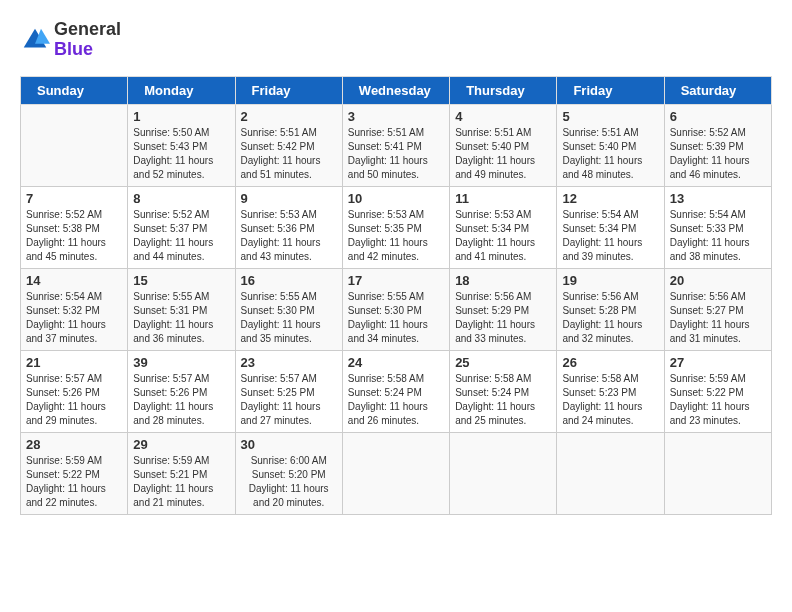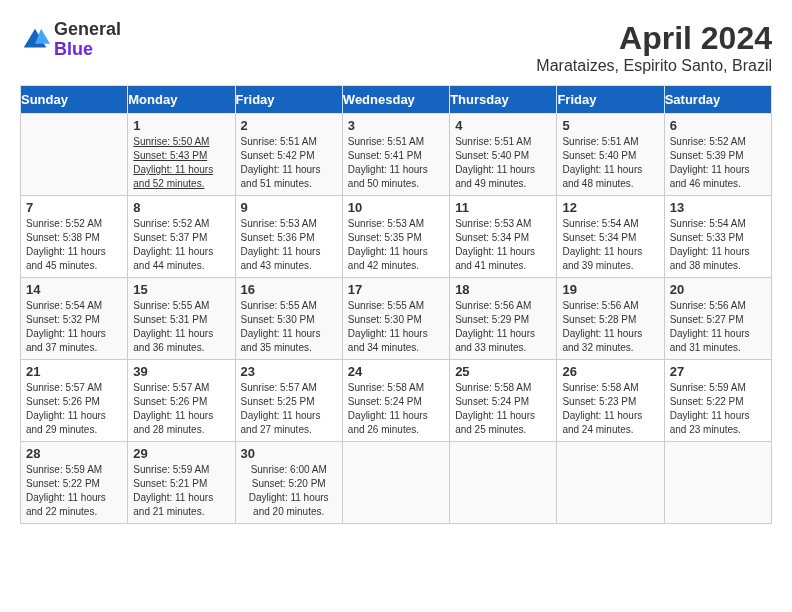--- a/index.html
+++ b/index.html
@@ -7,21 +7,21 @@
       font-family: Arial, sans-serif;
       background: #fff;
       width: 792px;
       min-height: 612px;
       padding: 20px;
     }
     .header-area {
       display: flex;
       justify-content: space-between;
       align-items: flex-start;
-      margin-bottom: 10px;
+      margin-bottom: 16px;
     }
     .logo {
       display: flex;
       align-items: center;
     }
     .logo-text {
       display: flex;
       flex-direction: column;
       line-height: 1.1;
     }
@@ -53,21 +53,21 @@
       color: #333;
     }
     table {
       width: 100%;
       border-collapse: collapse;
       table-layout: fixed;
     }
     thead tr th {
       background-color: #1565c0;
       color: #fff;
-      padding: 6px 0;
+      padding: 6px 16px;
       font-size: 13px;
       text-align: left;
       border: 1px solid #ddd;
     }
     tbody tr td {
       vertical-align: top;
       border: 1px solid #ccc;
       padding: 4px 5px;
       font-size: 10.5px;
       color: #333;
@@ -101,44 +101,40 @@
   <div class="logo">
     <svg class="logo-icon" viewBox="0 0 40 40">
       <polygon points="20,5 35,30 5,30" fill="#1565c0"></polygon>
       <polygon points="28,5 40,25 20,25" fill="#42a5f5"></polygon>
     </svg>
     <div class="logo-text">
       <span class="logo-general">General</span>
       <span class="logo-blue">Blue</span>
     </div>
   </div>
-  <div class="title-area">
-    <div class="calendar-title">April 2024</div>
-    <div class="calendar-subtitle">Marataizes, Espirito Santo, Brazil</div>
-  </div>
 </div>
 
 <table>
   <thead>
     <tr>
     <th>Sunday</th>
         <th>Monday</th>
         <th>Friday</th>
         <th>Wednesday</th>
         <th>Thursday</th>
         <th>Friday</th>
         <th>Saturday</th>
       </tr>
   </thead>
   <tbody>
   <tr>
         <td class="empty-cell"></td>
         <td>
           <span class="day-num">1</span>
-          <div class="day-info" style="white-space: pre-line; text-decoration: underline;">Sunrise: 5:50 AM
+          <div class="day-info" style="white-space: pre-line;">Sunrise: 5:50 AM
 Sunset: 5:43 PM
 Daylight: 11 hours
 and 52 minutes.</div>
         </td>
         <td>
           <span class="day-num">2</span>
           <div class="day-info" style="white-space: pre-line;">Sunrise: 5:51 AM
 Sunset: 5:42 PM
 Daylight: 11 hours
 and 51 minutes.</div>

